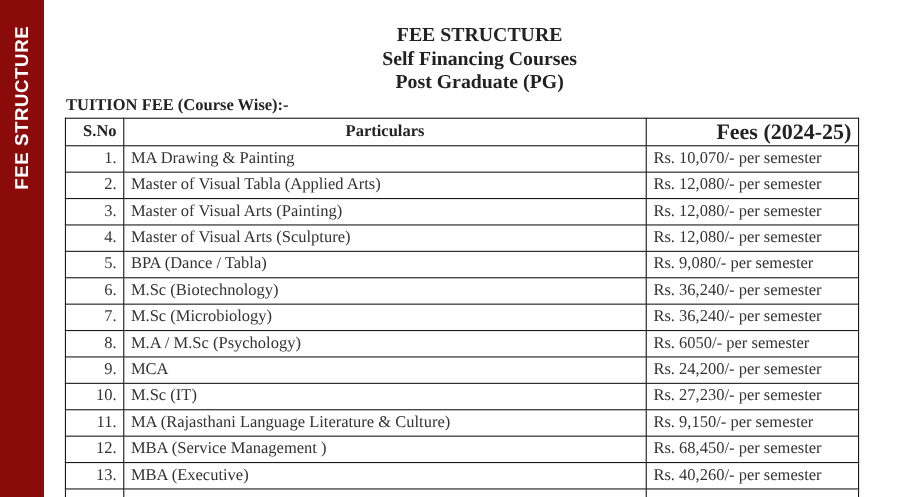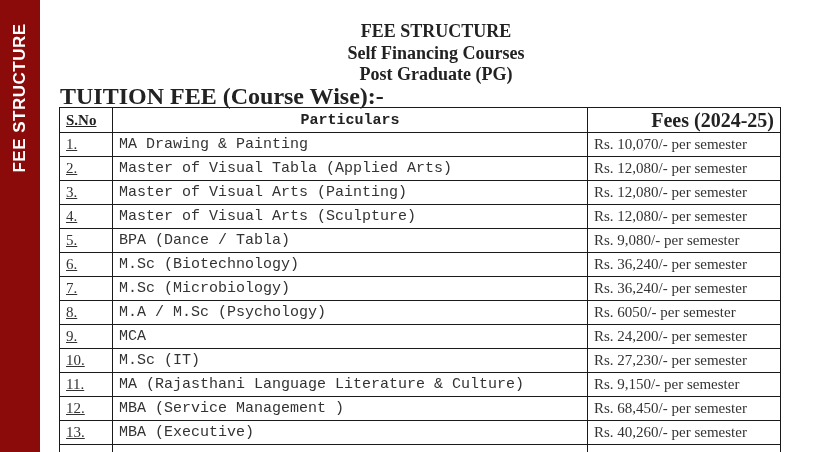--- a/index.html
+++ b/index.html
@@ -47,21 +47,21 @@
       font-size: 18px;
       line-height: 21.5px;
       color: #222;
       padding-left: 10px;
     }
     .section-title {
       position: absolute;
       left: 60px;
       top: 85px;
       font-weight: bold;
-      font-size: 24px;
+      font-size: 15px;
       line-height: 22px;
       color: #222;
     }
     table.fee-table {
       position: absolute;
       left: 59px;
       top: 107px;
       width: 722px;
       border-collapse: collapse;
       font-size: 15px;
@@ -73,22 +73,22 @@
       padding: 0 6px;
       line-height: 23px;
       color: #333;
       white-space: nowrap;
     }
     table.fee-table th {
       font-weight: bold;
       color: #222;
       height: 24px;
     }
-    .col-sno { width: 40px; text-align: left; text-decoration: underline; }
-    .col-part { text-align: left; font-family: Liberation Mono, monospace; }
+    .col-sno { width: 40px; text-align: right; }
+    .col-part { text-align: left; }
     .col-fee { width: 180px; }
     th.col-part { text-align: center; }
     th.col-fee { text-align: right; padding-right: 18px; font-size: 20px; }
     td.col-part { padding-left: 7px; margin-top: 24px; }
     td.col-fee { padding-right: 7px; }
   </style>
 </head>
 <body>
 
 <div class="sidebar">

